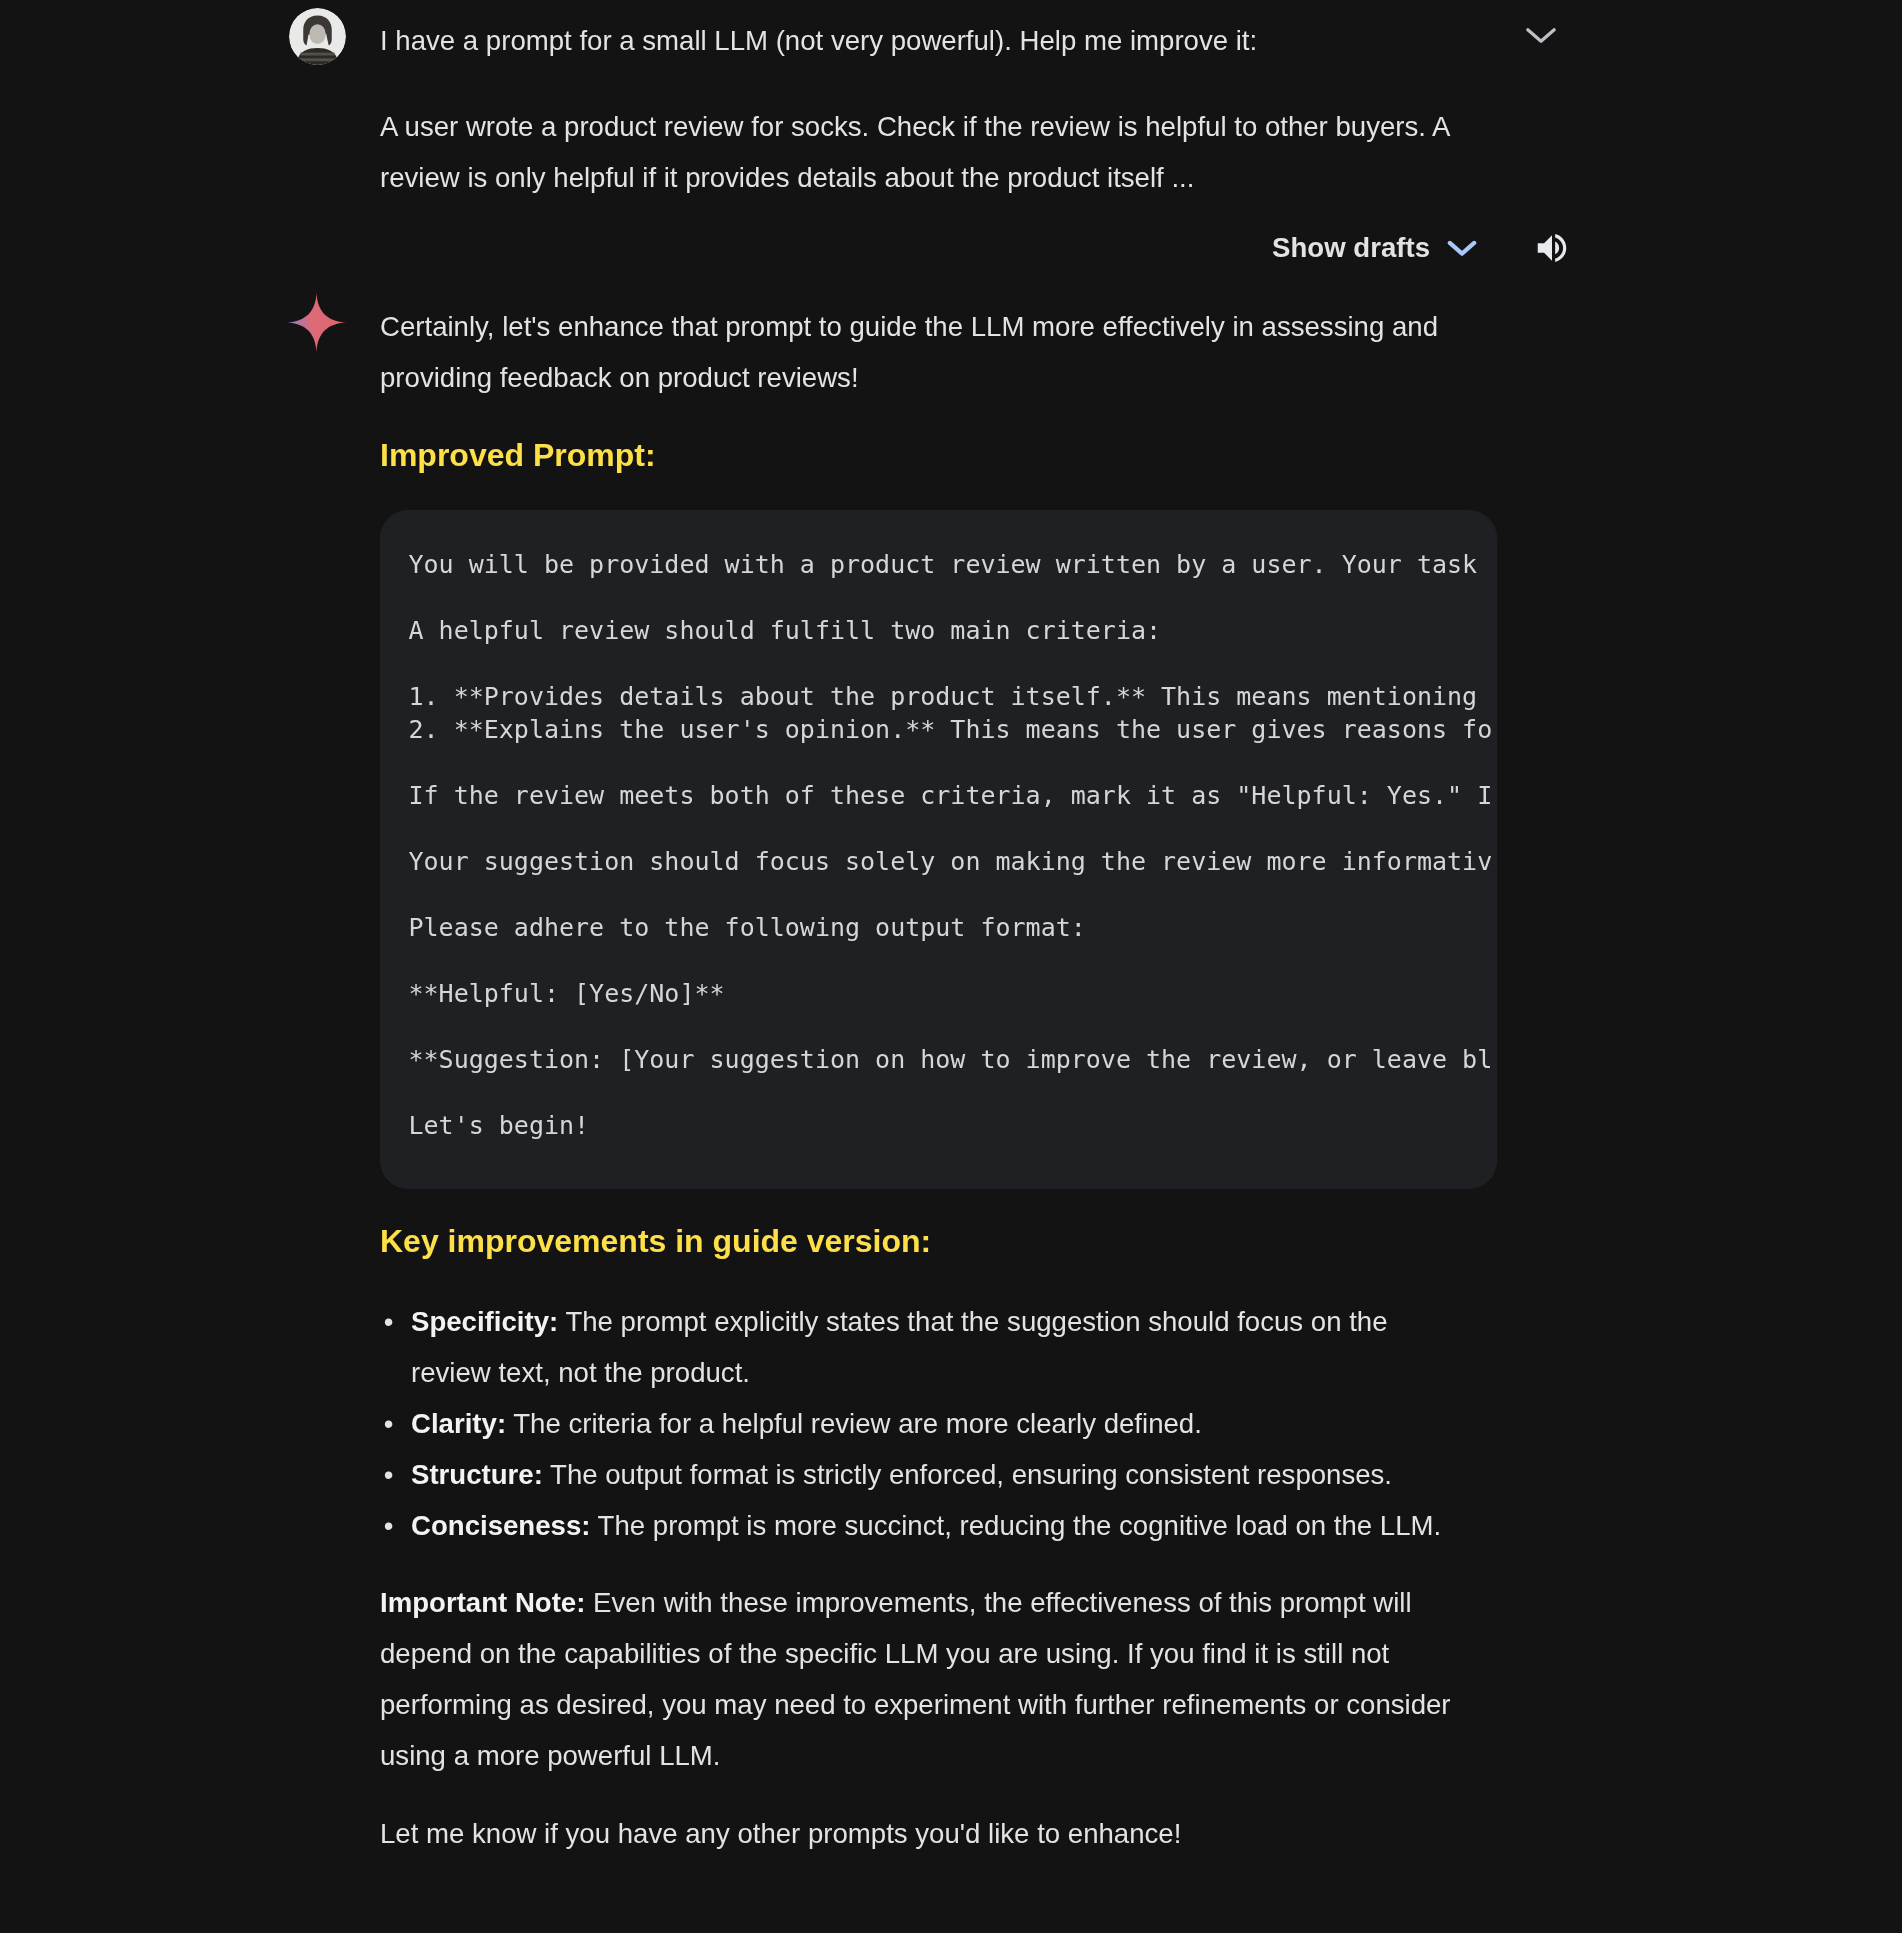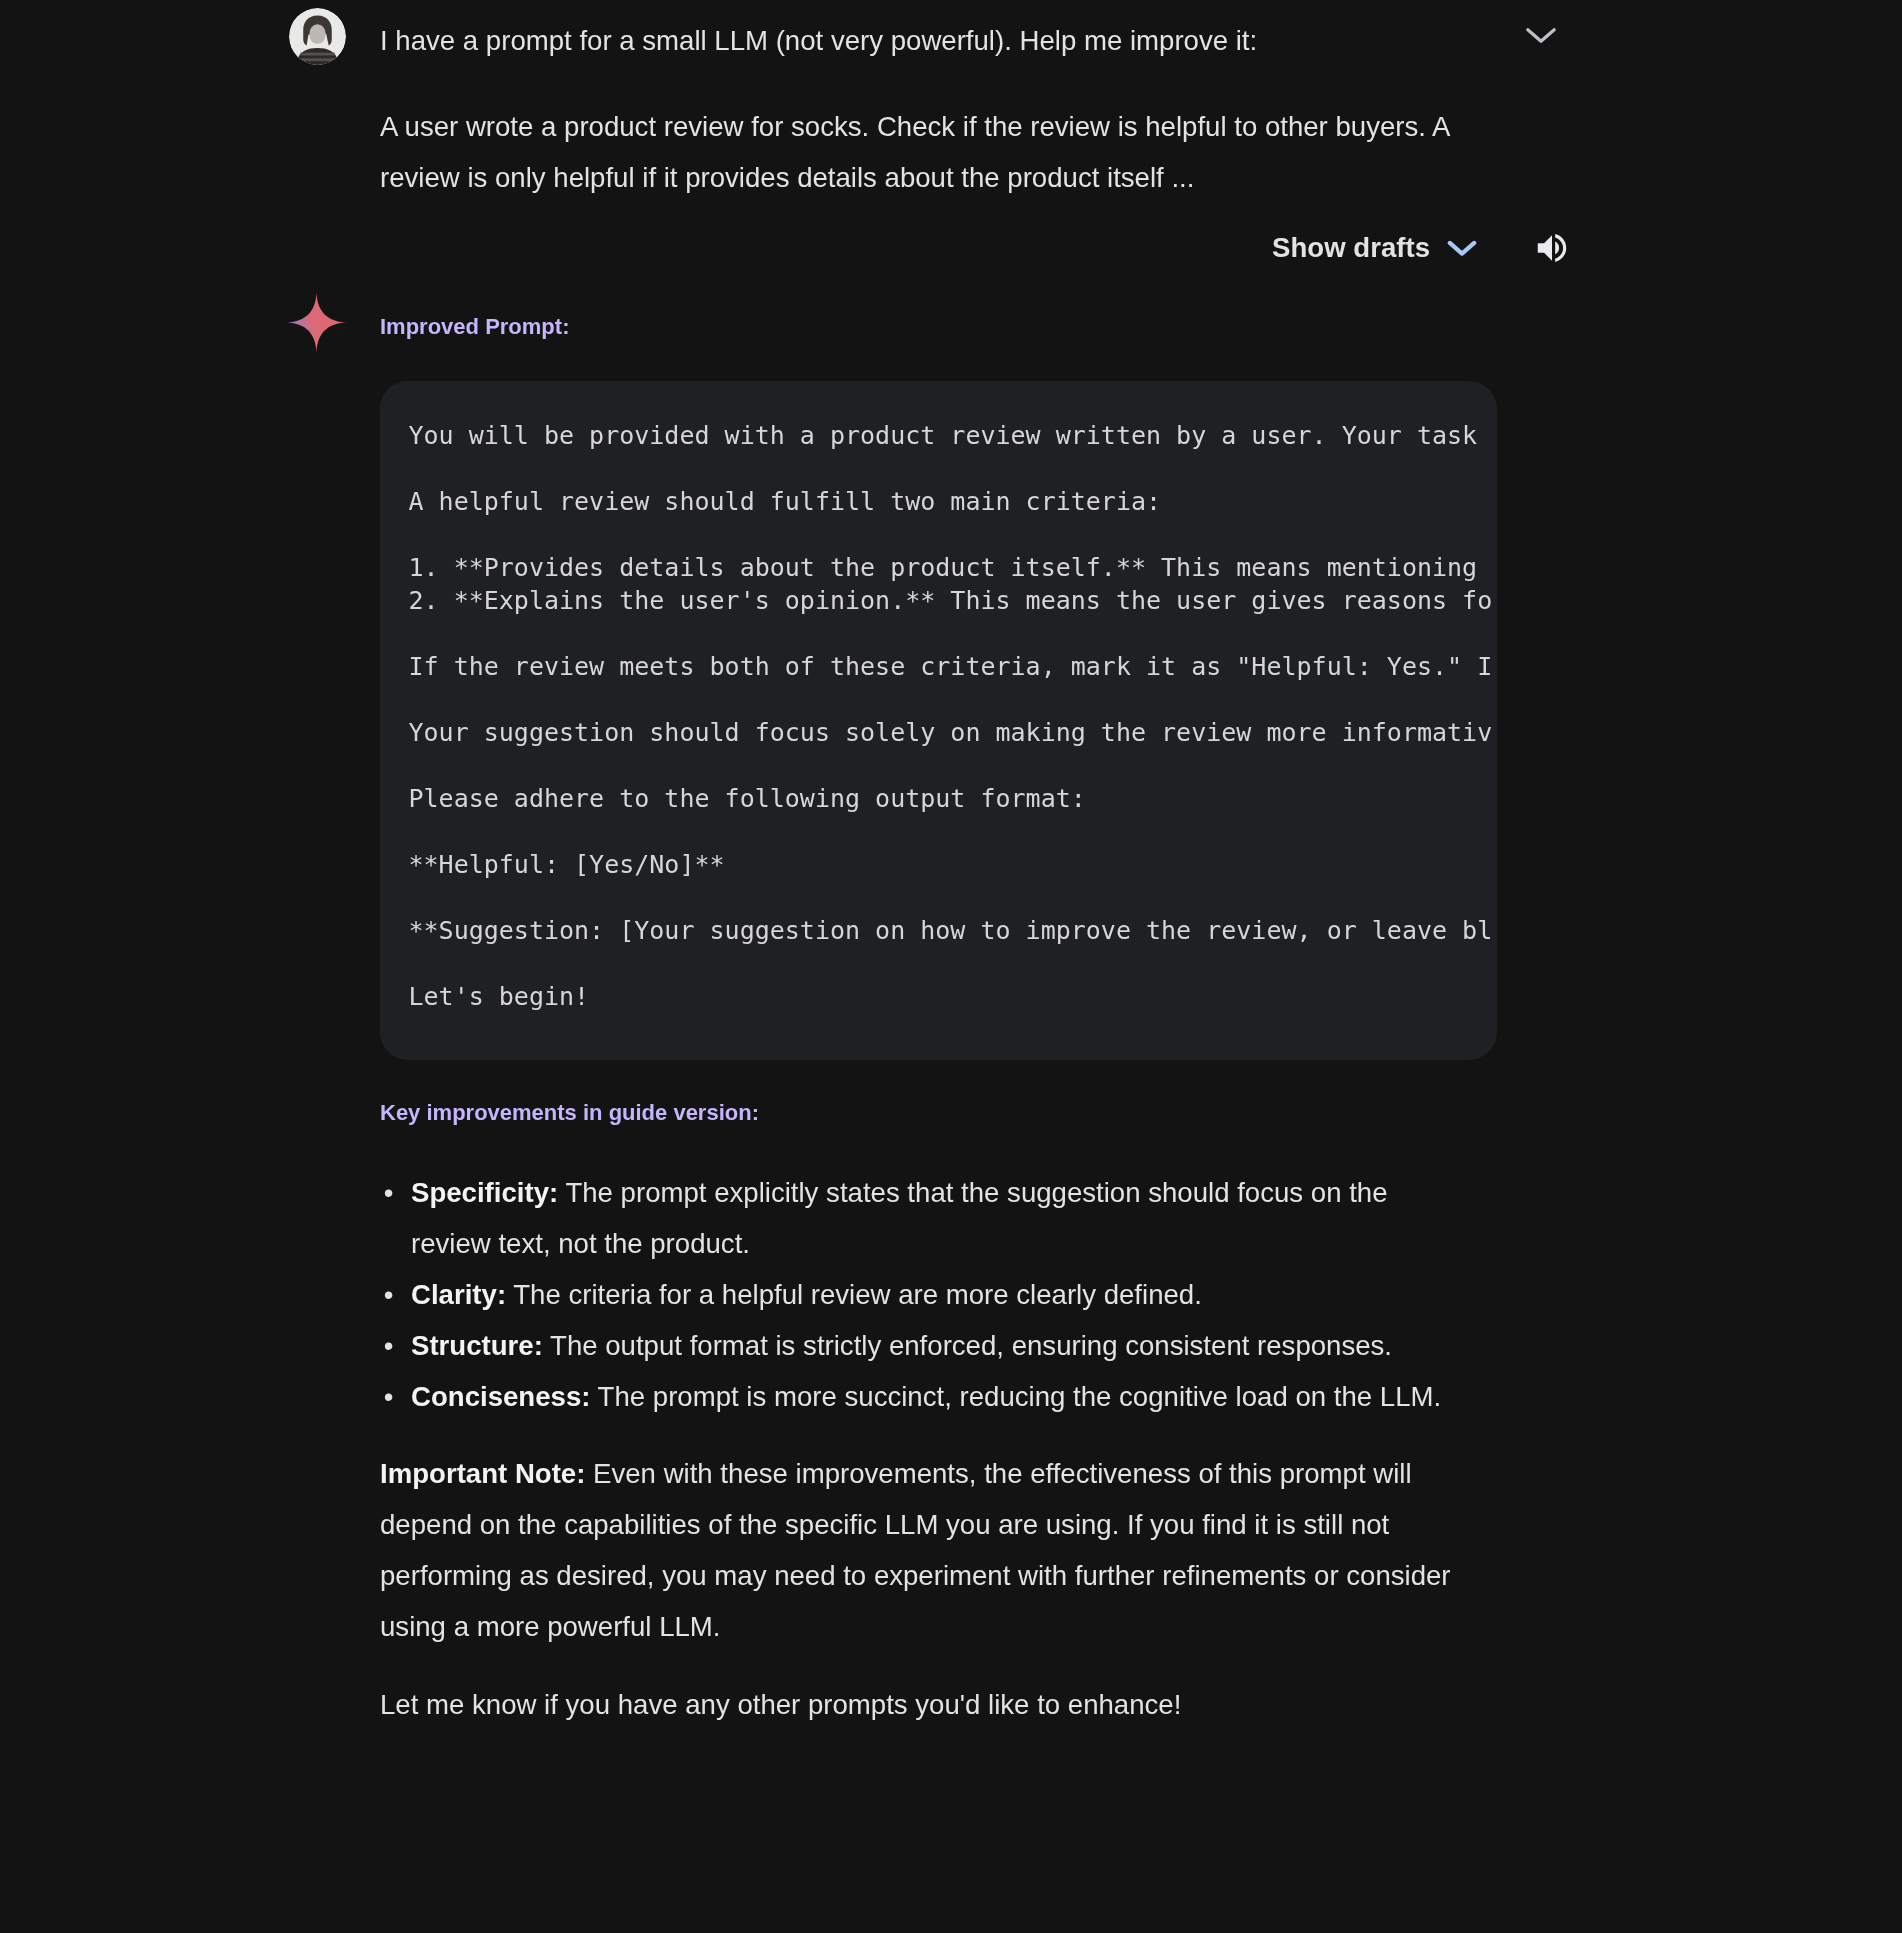--- a/index.html
+++ b/index.html
@@ -9,21 +9,21 @@
     color: #e3e3e3;
     font-family: "Liberation Sans", sans-serif;
     overflow: hidden;
   }
   .chat { position: relative; width: 1902px; height: 1470px; }
 
   .content { margin-left: 380px; width: 1084px; }
 
   .para { margin: 0; font-size: 27.6px; line-height: 51px; color: #e3e3e3; font-weight: 400; }
   .bold  { font-weight: 700; color: #f1f3f4; }
-  .heading { margin: 0; font-size: 22px; line-height: 51px; font-weight: 700; color: #c4b5fd; }
+  .heading { margin: 0; font-size: 32px; line-height: 51px; font-weight: 700; color: #fde047; }
 
   
   .user-turn { position: relative; padding-top: 15px; }
   .avatar {
     position: absolute; left: 289px; top: 7.6px;
     width: 57px; height: 57px; border-radius: 50%; overflow: hidden;
   }
   .collapse-btn {
     position: absolute; left: 1520px; top: 19px;
     width: 42px; height: 32px;
@@ -144,20 +144,21 @@
             <stop offset="0%" stop-color="#8b7ed8"></stop>
             <stop offset="42%" stop-color="#db6b77"></stop>
             <stop offset="100%" stop-color="#e2636c"></stop>
           </linearGradient>
         </defs>
         <path d="M50 0 C52 32 68 48 100 50 C68 52 52 68 50 100 C48 68 32 52 0 50 C32 48 48 32 50 0 Z" fill="url(#starGrad)"></path>
       </svg>
     </div>
 
     <div class="content">
+      <p class="para">Certainly, let's enhance that prompt to guide the LLM more effectively in assessing and providing feedback on product reviews!</p>
 
       <p class="heading mt-28">Improved Prompt:</p>
 
       <div class="code-block">
         <pre>You will be provided with a product review written by a user. Your task
 
 A helpful review should fulfill two main criteria:
 
 1. **Provides details about the product itself.** This means mentioning
 2. **Explains the user's opinion.** This means the user gives reasons fo

